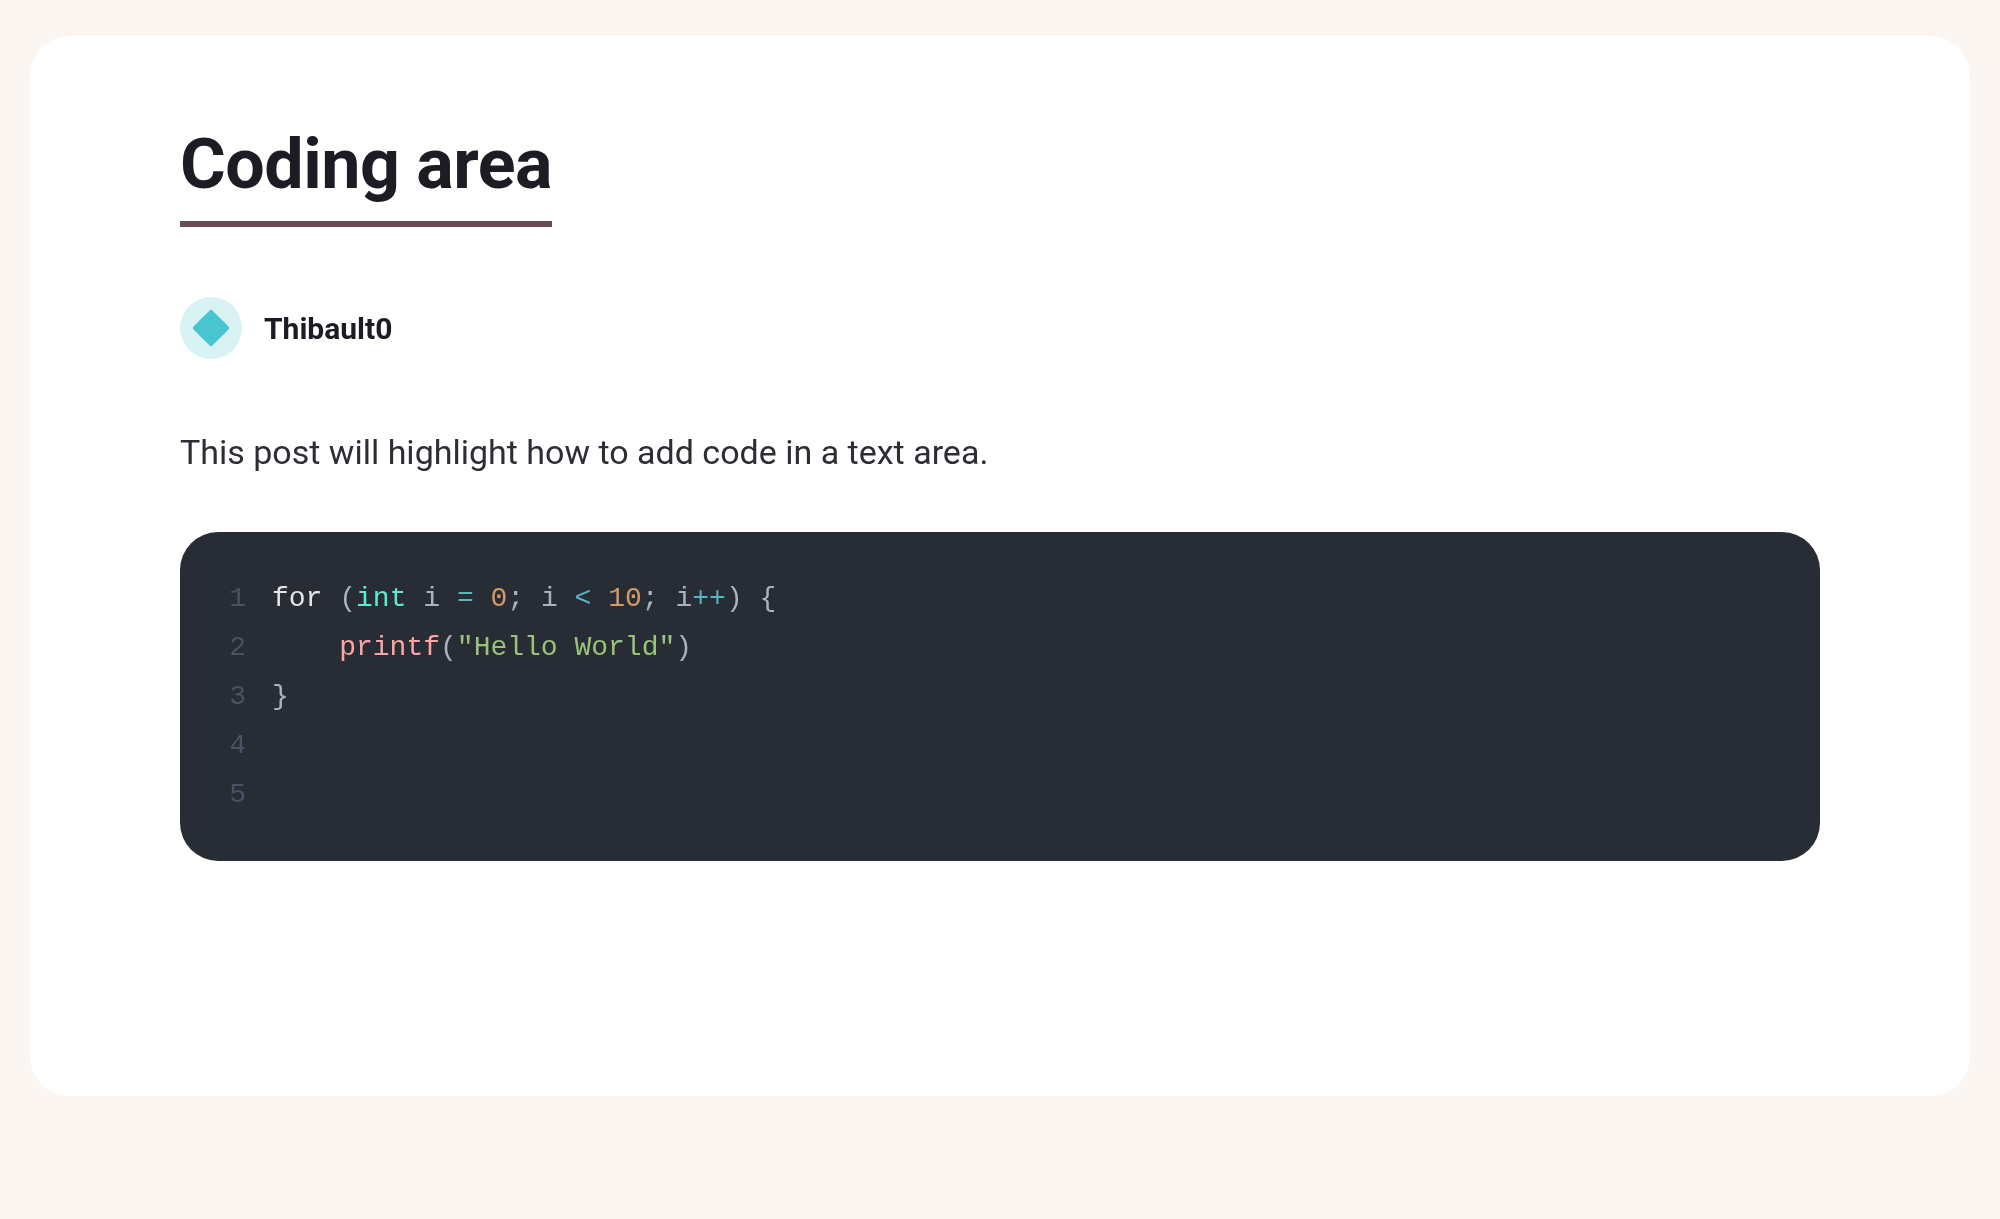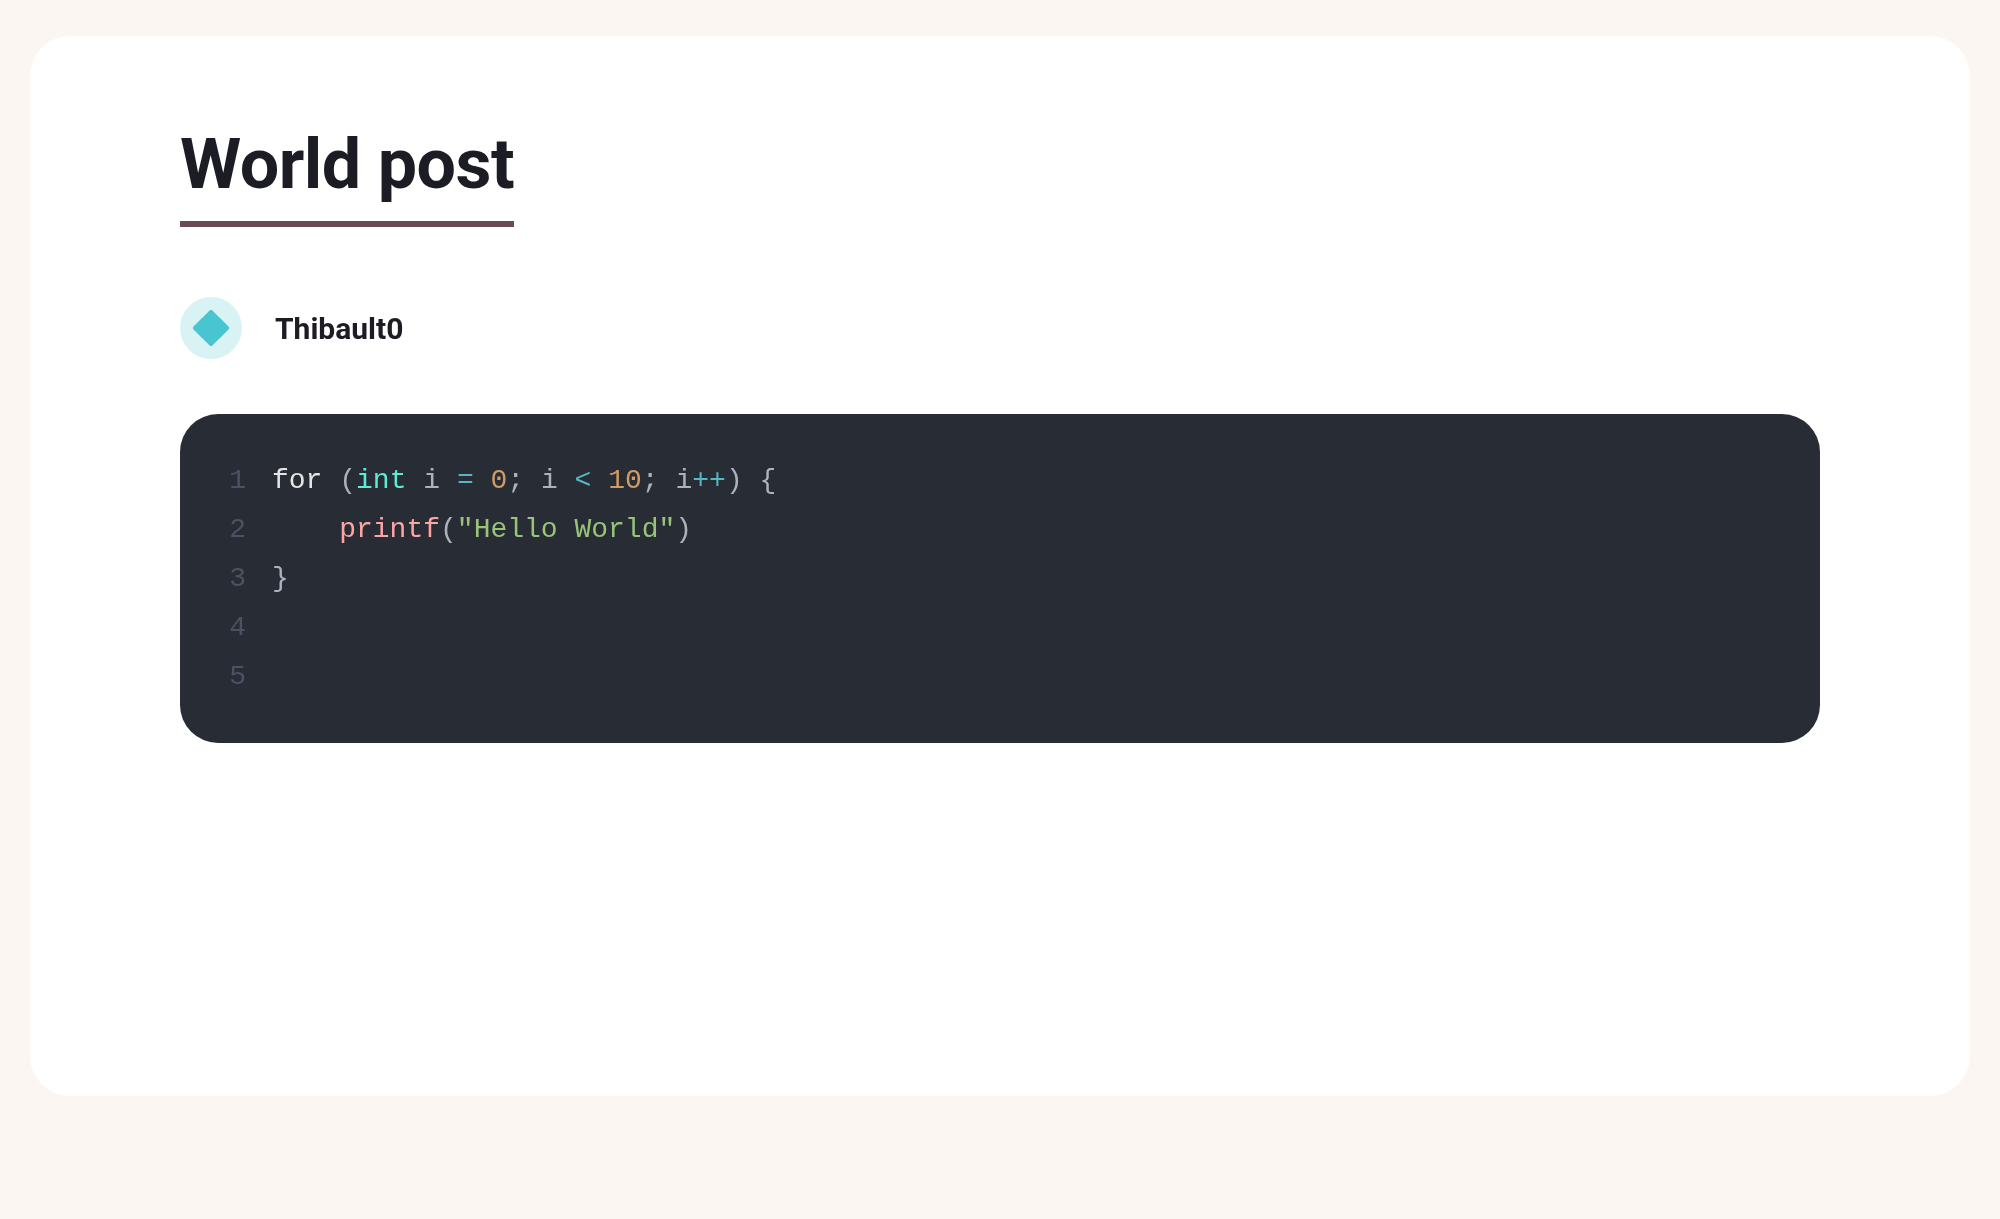--- a/index.html
+++ b/index.html
@@ -23,21 +23,21 @@
     color: #1c1c24;
     letter-spacing: -0.5px;
     line-height: 1.1;
     display: inline-block;
     padding-bottom: 18px;
     border-bottom: 6px solid #6b4a57;
   }
   .author-row {
     display: flex;
     align-items: center;
-    gap: 33px;
+    gap: 22px;
     margin-top: 70px;
   }
   .avatar {
     width: 62px;
     height: 62px;
     border-radius: 50%;
     background: #d9f3f4;
     display: flex;
     align-items: center;
     justify-content: center;
@@ -86,36 +86,37 @@
   .tok-punct    { color: #abb2bf; }
   .tok-func     { color: #fca5a5; }
   .tok-string   { color: #98c379; }
   .indent { display:inline-block; width: 4ch; }
 </style>
 </head>
 <body>
 
 <div class="card">
 
-  <h1 class="post-title">World post</h1>
+  <h1 class="post-title">Coding area</h1>
 
   <div class="author-row">
     <div class="avatar">
       <svg width="36" height="36" viewBox="0 0 36 36">
         <g fill="#49c5d1">
           <rect x="11" y="2" width="14" height="14" transform="rotate(45 18 9)"></rect>
           <rect x="2" y="11" width="14" height="14" transform="rotate(45 9 18)"></rect>
           <rect x="20" y="11" width="14" height="14" transform="rotate(45 27 18)"></rect>
           <rect x="11" y="20" width="14" height="14" transform="rotate(45 18 27)"></rect>
         </g>
       </svg>
     </div>
     <div class="author-name">Thibault0</div>
   </div>
 
+  <p class="post-body">This post will highlight how to add code in a text area.</p>
 
   <div class="code-block">
 
     <div class="code-line">
       <span class="line-num">1</span>
       <span class="code-text"><span class="tok-keyword">for</span> <span class="tok-punct">(</span><span class="tok-type">int</span> <span class="tok-var">i</span> <span class="tok-op">=</span> <span class="tok-num">0</span><span class="tok-punct">;</span> <span class="tok-var">i</span> <span class="tok-op">&lt;</span> <span class="tok-num">10</span><span class="tok-punct">;</span> <span class="tok-var">i</span><span class="tok-op">++</span><span class="tok-punct">)</span> <span class="tok-punct">{</span></span>
     </div>
 
     <div class="code-line">
       <span class="line-num">2</span>

